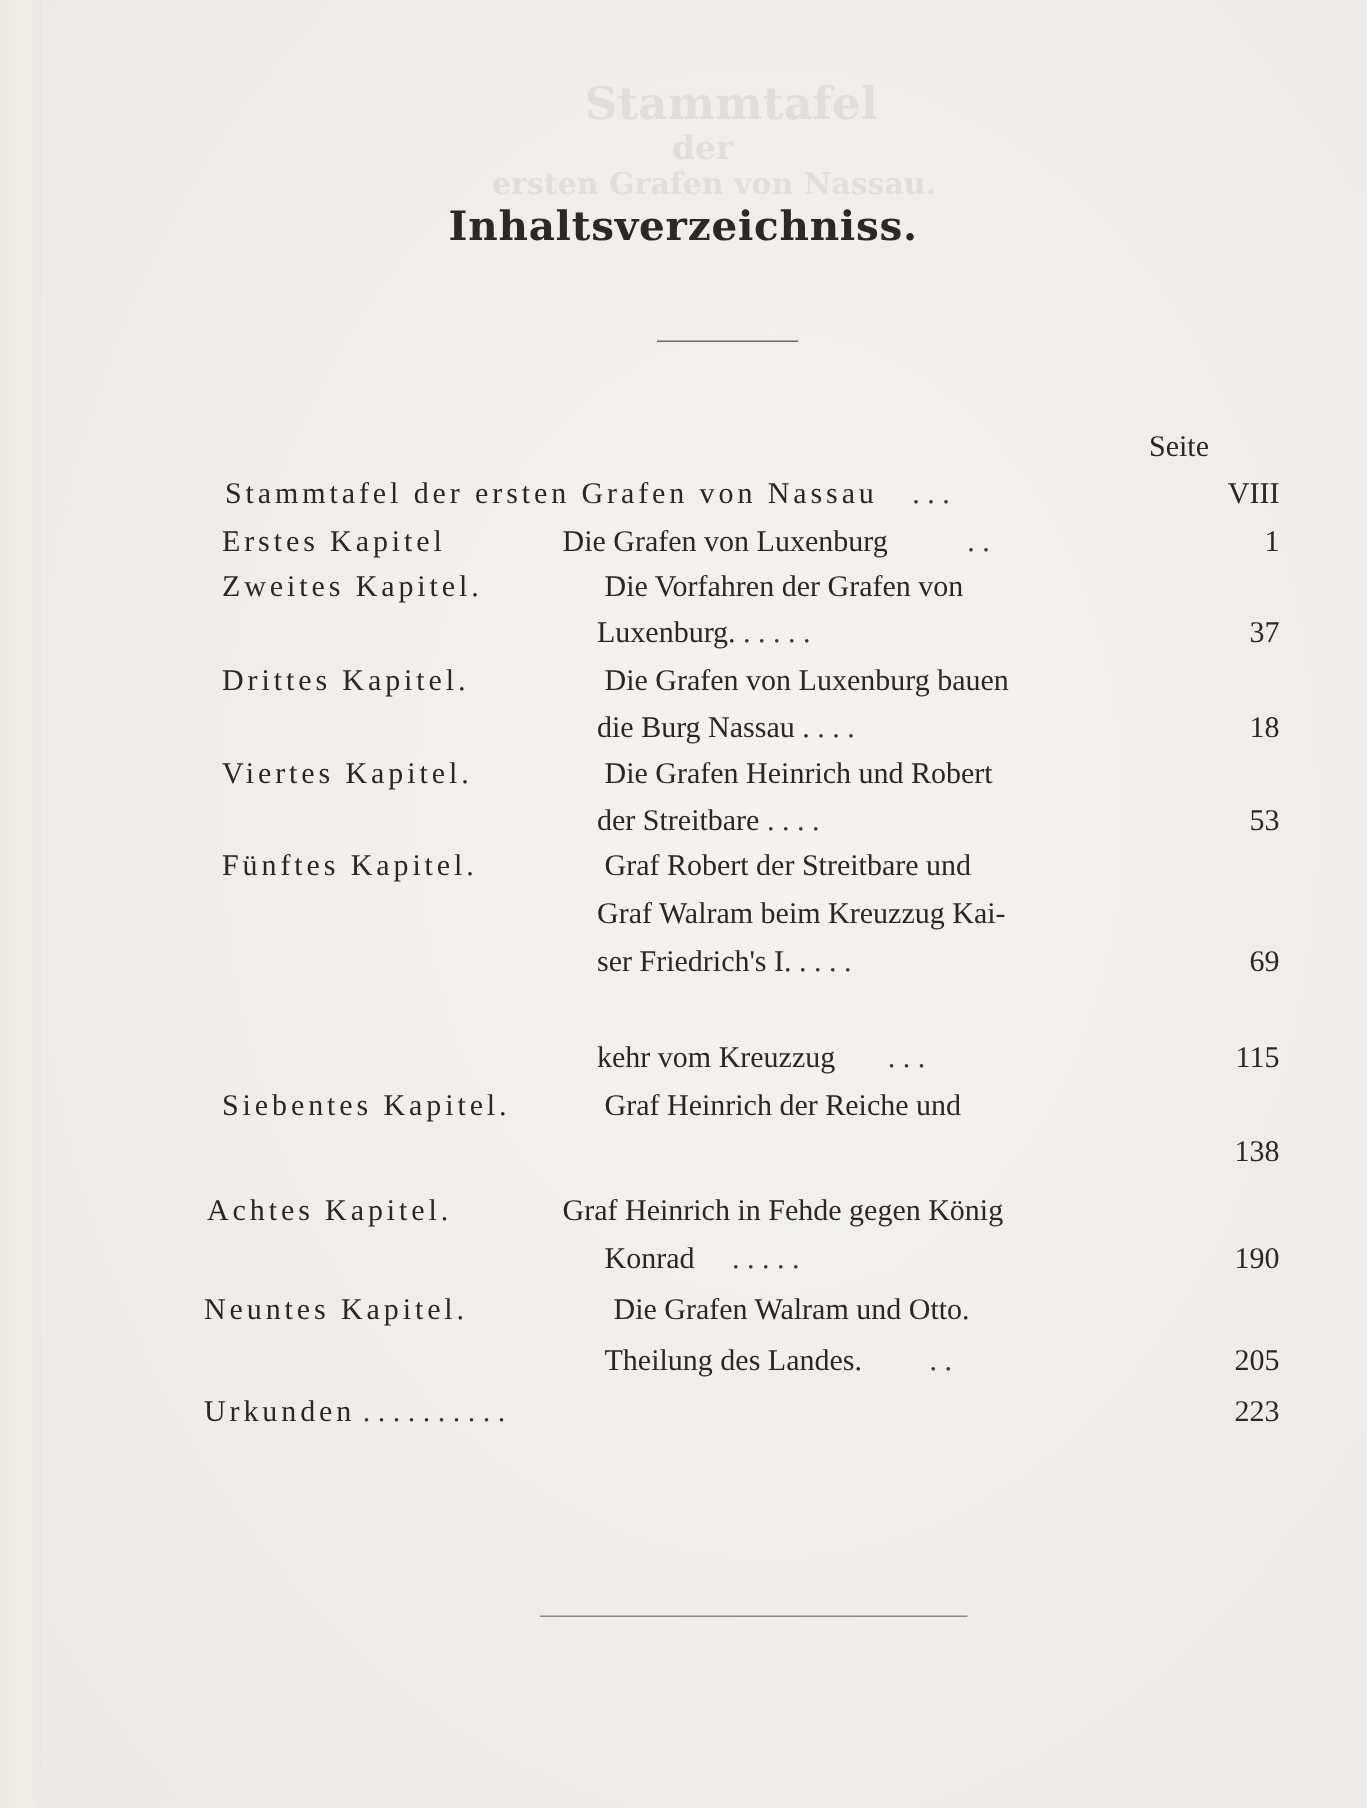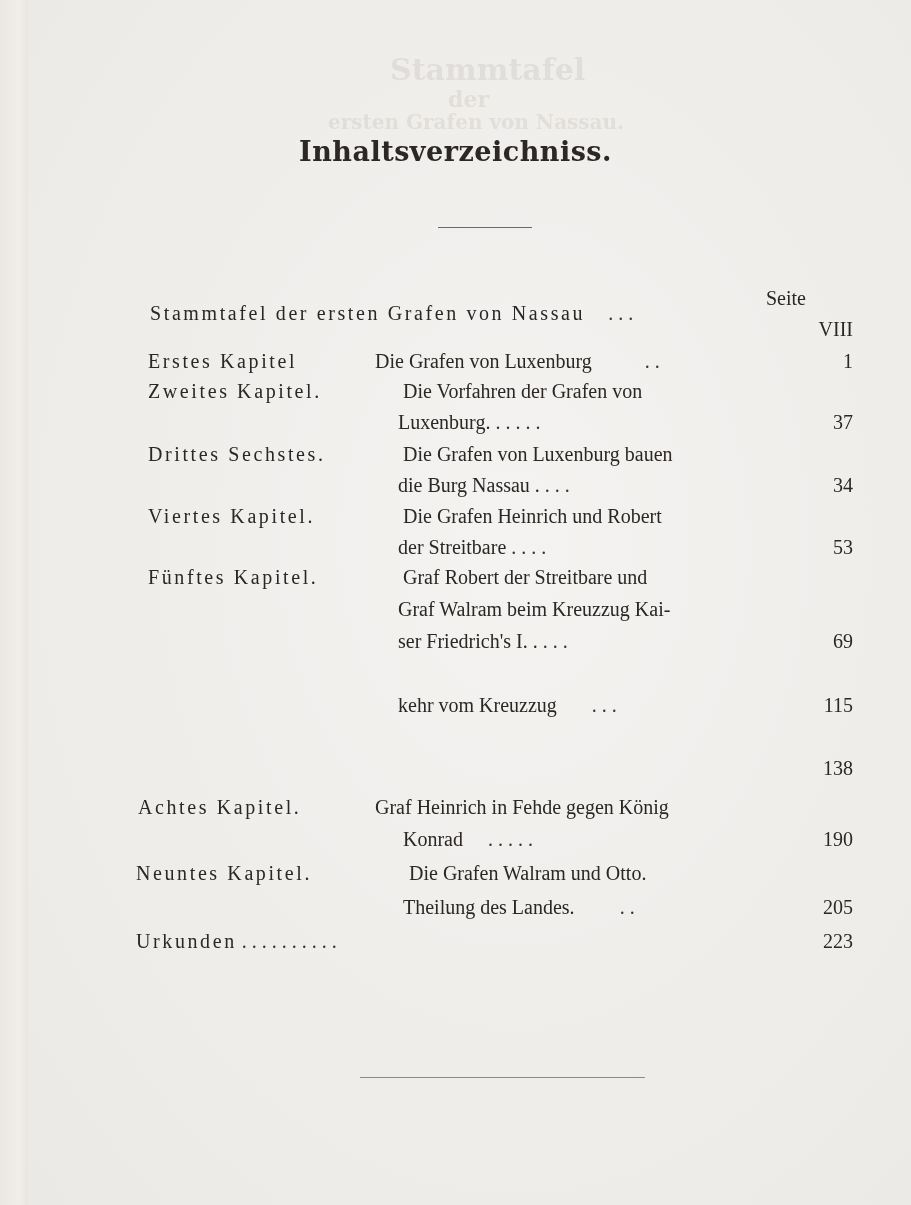--- a/index.html
+++ b/index.html
@@ -69,21 +69,21 @@
   <div class="bleed" style="left:420px;top:86px;font-size:22px;">der</div>
   <div class="bleed" style="left:300px;top:110px;font-size:20px;">ersten Grafen von Nassau.</div>
 </div>
 
 <div class="title">Inhaltsverzeichniss.</div>
 <div class="rule rule-top"></div>
 
 <div class="toc">
   <div class="seite">Seite</div>
 
-  <div class="line" style="left:150px;top:302px;">
+  <div class="line" style="left:150px;top:318px;">
     <span class="label">Stammtafel der ersten Grafen von Nassau</span>
     <span class="dots" style="margin-left:18px;">.    .    .</span>
   </div>
   <div class="page-num" style="top:318px;">VIII</div>
 
   <div class="line" style="left:148px;top:350px;">
     <span class="label" style="display:inline-block;width:222px;font-family:Liberation Serif, serif;">Erstes Kapitel</span>
     <span>Die Grafen von Luxenburg</span>
     <span class="dots" style="margin-left:48px;">.     .</span>
   </div>
@@ -93,28 +93,28 @@
     <span class="label" style="display:inline-block;width:250px;">Zweites Kapitel.</span>
     <span>Die Vorfahren der Grafen von</span>
   </div>
   <div class="line" style="left:398px;top:411px;">
     <span>Luxenburg.</span>
     <span class="dots"> .     .     .     .     .</span>
   </div>
   <div class="page-num" style="top:411px;">37</div>
 
   <div class="line" style="left:148px;top:443px;">
-    <span class="label" style="display:inline-block;width:250px;">Drittes Sechstes.</span>
+    <span class="label" style="display:inline-block;width:250px;">Drittes Kapitel.</span>
     <span>Die Grafen von Luxenburg bauen</span>
   </div>
   <div class="line" style="left:398px;top:474px;">
     <span>die Burg Nassau .</span>
     <span class="dots">   .     .     .</span>
   </div>
-  <div class="page-num" style="top:474px;">34</div>
+  <div class="page-num" style="top:474px;">18</div>
 
   <div class="line" style="left:148px;top:505px;">
     <span class="label" style="display:inline-block;width:250px;">Viertes Kapitel.</span>
     <span>Die Grafen Heinrich und Robert</span>
   </div>
   <div class="line" style="left:398px;top:536px;">
     <span>der Streitbare</span>
     <span class="dots">   .     .     .     .</span>
   </div>
   <div class="page-num" style="top:536px;">53</div>
@@ -131,20 +131,24 @@
     <span class="dots">   .     .     .</span>
   </div>
   <div class="page-num" style="top:630px;">69</div>
 
   <div class="line" style="left:398px;top:694px;">
     <span>kehr vom Kreuzzug</span>
     <span class="dots" style="margin-left:30px;">   .     .     .</span>
   </div>
   <div class="page-num" style="top:694px;">115</div>
 
+  <div class="line" style="left:148px;top:726px;">
+    <span class="label" style="display:inline-block;width:250px;">Siebentes Kapitel.</span>
+    <span>Graf Heinrich der Reiche und</span>
+  </div>
   <div class="page-num" style="top:757px;">138</div>
 
   <div class="line" style="left:138px;top:796px;">
     <span class="label" style="display:inline-block;width:232px;">Achtes Kapitel.</span>
     <span>Graf Heinrich in Fehde gegen König</span>
   </div>
   <div class="line" style="left:403px;top:828px;">
     <span>Konrad</span>
     <span class="dots" style="margin-left:20px;">   .     .     .     .     .</span>
   </div>

